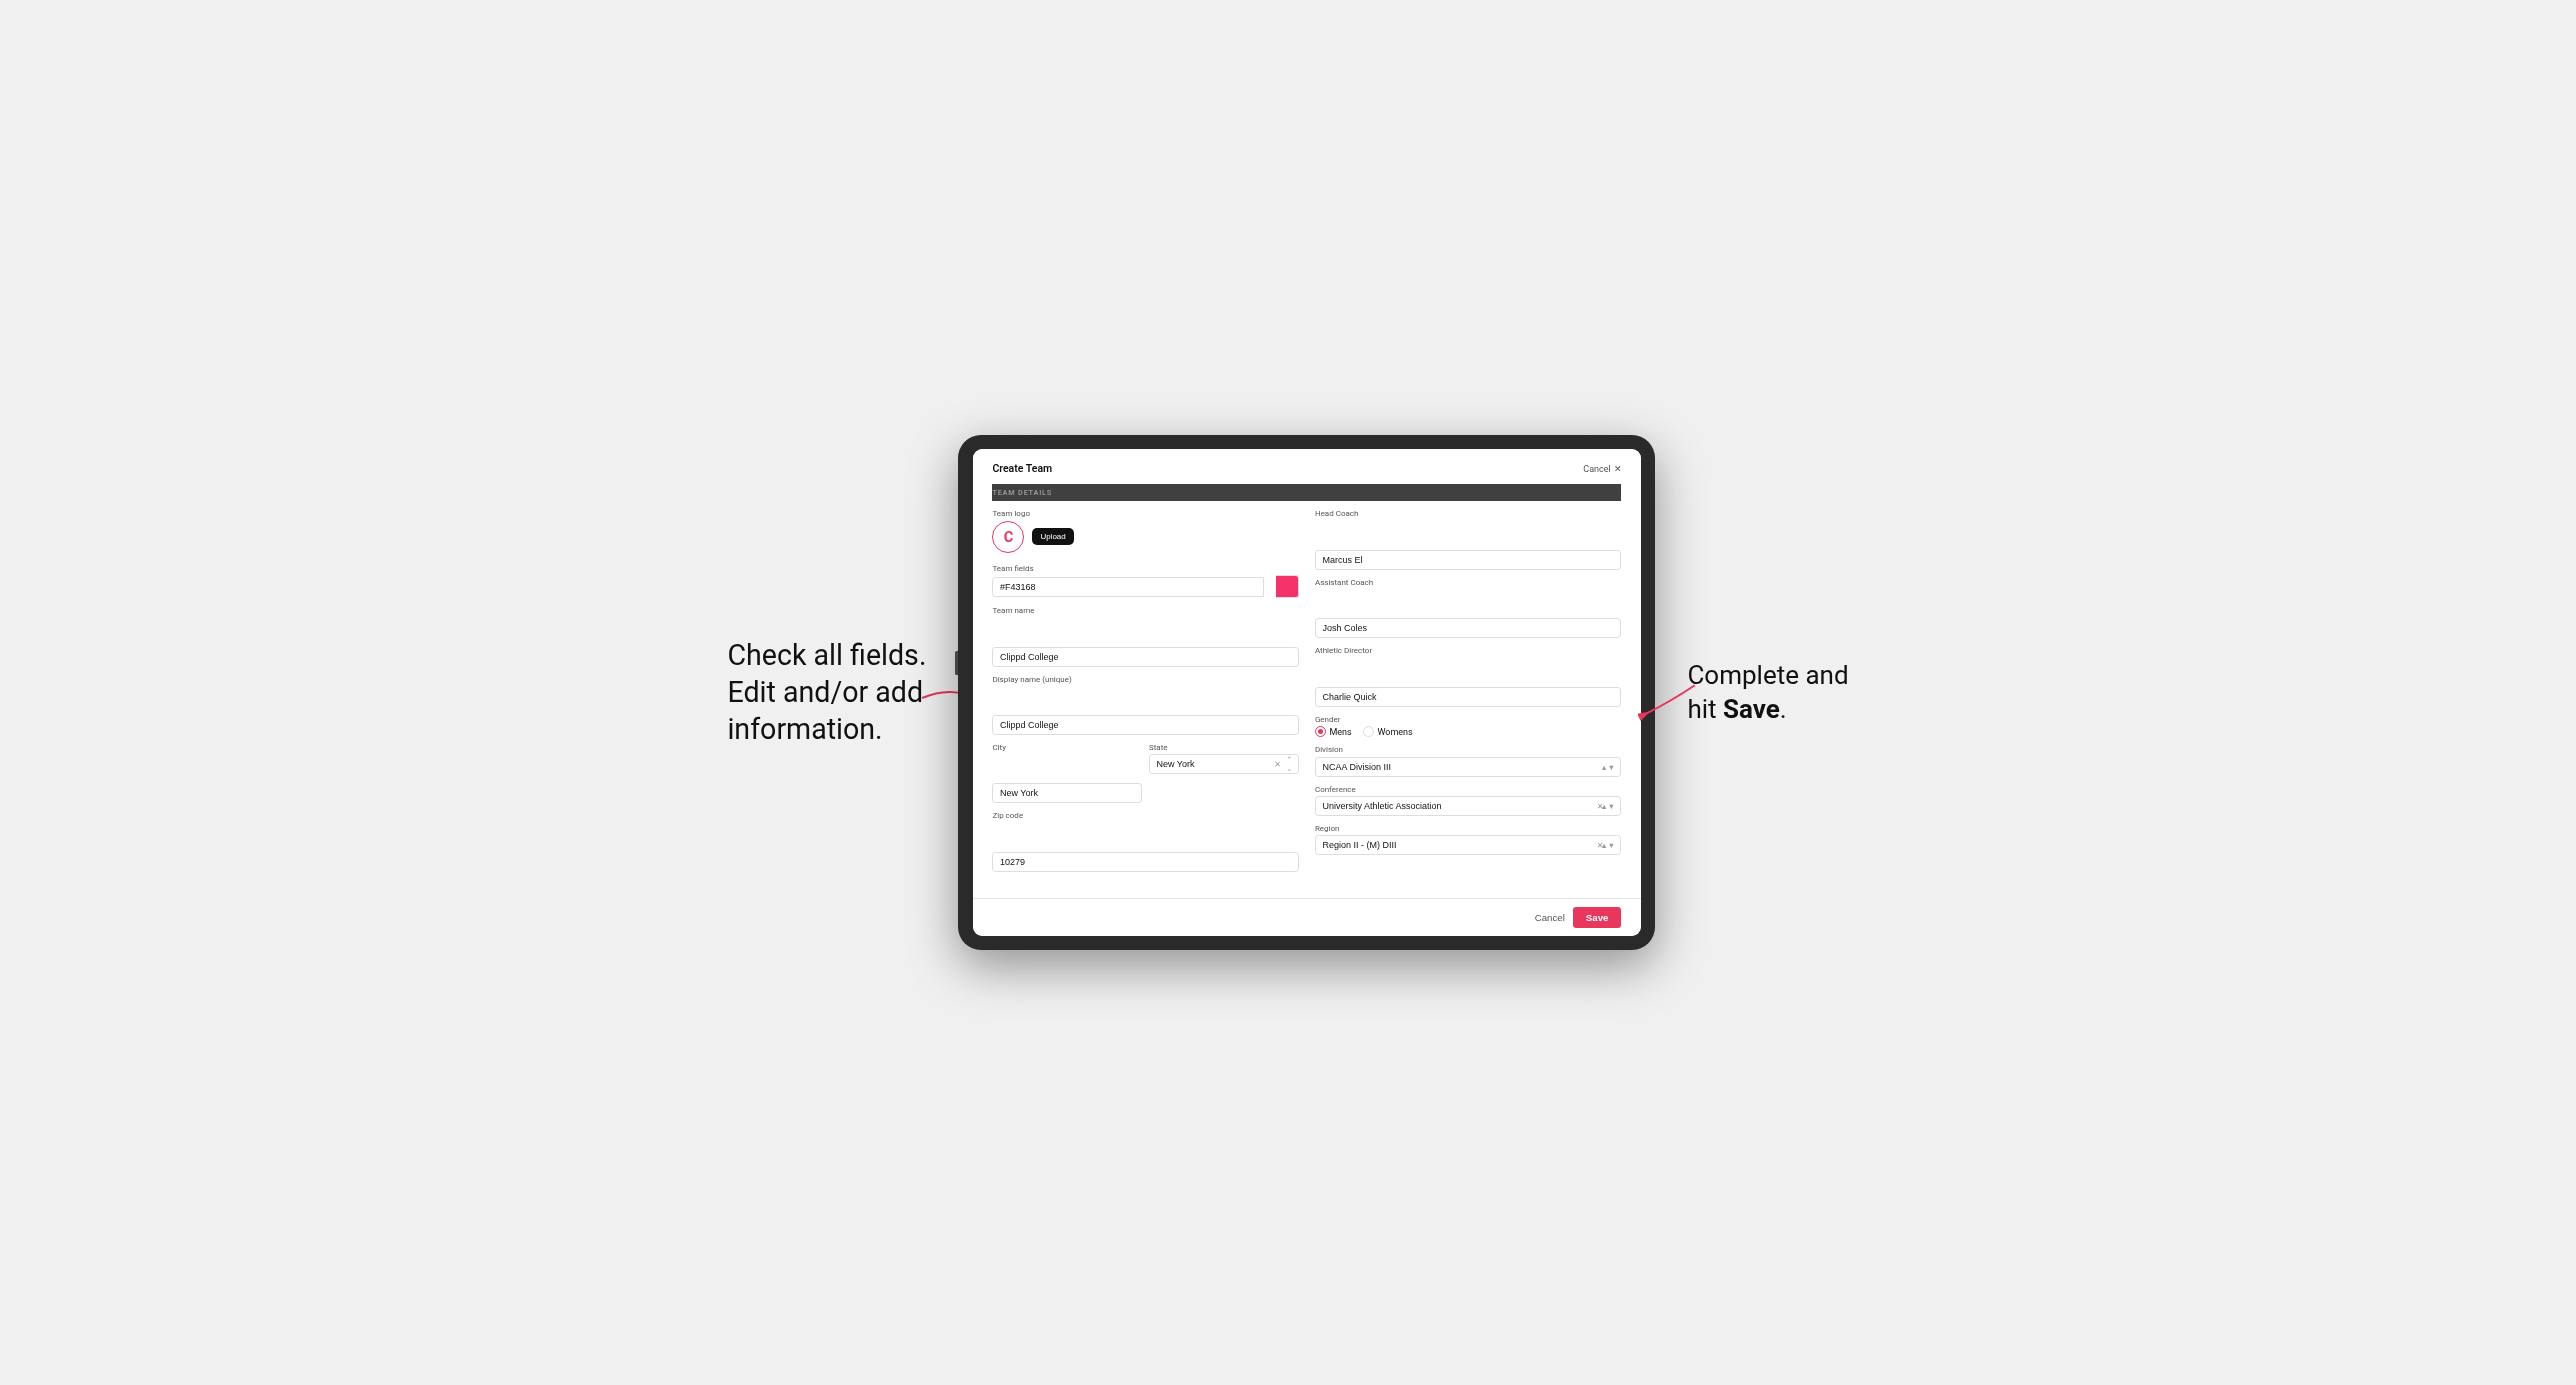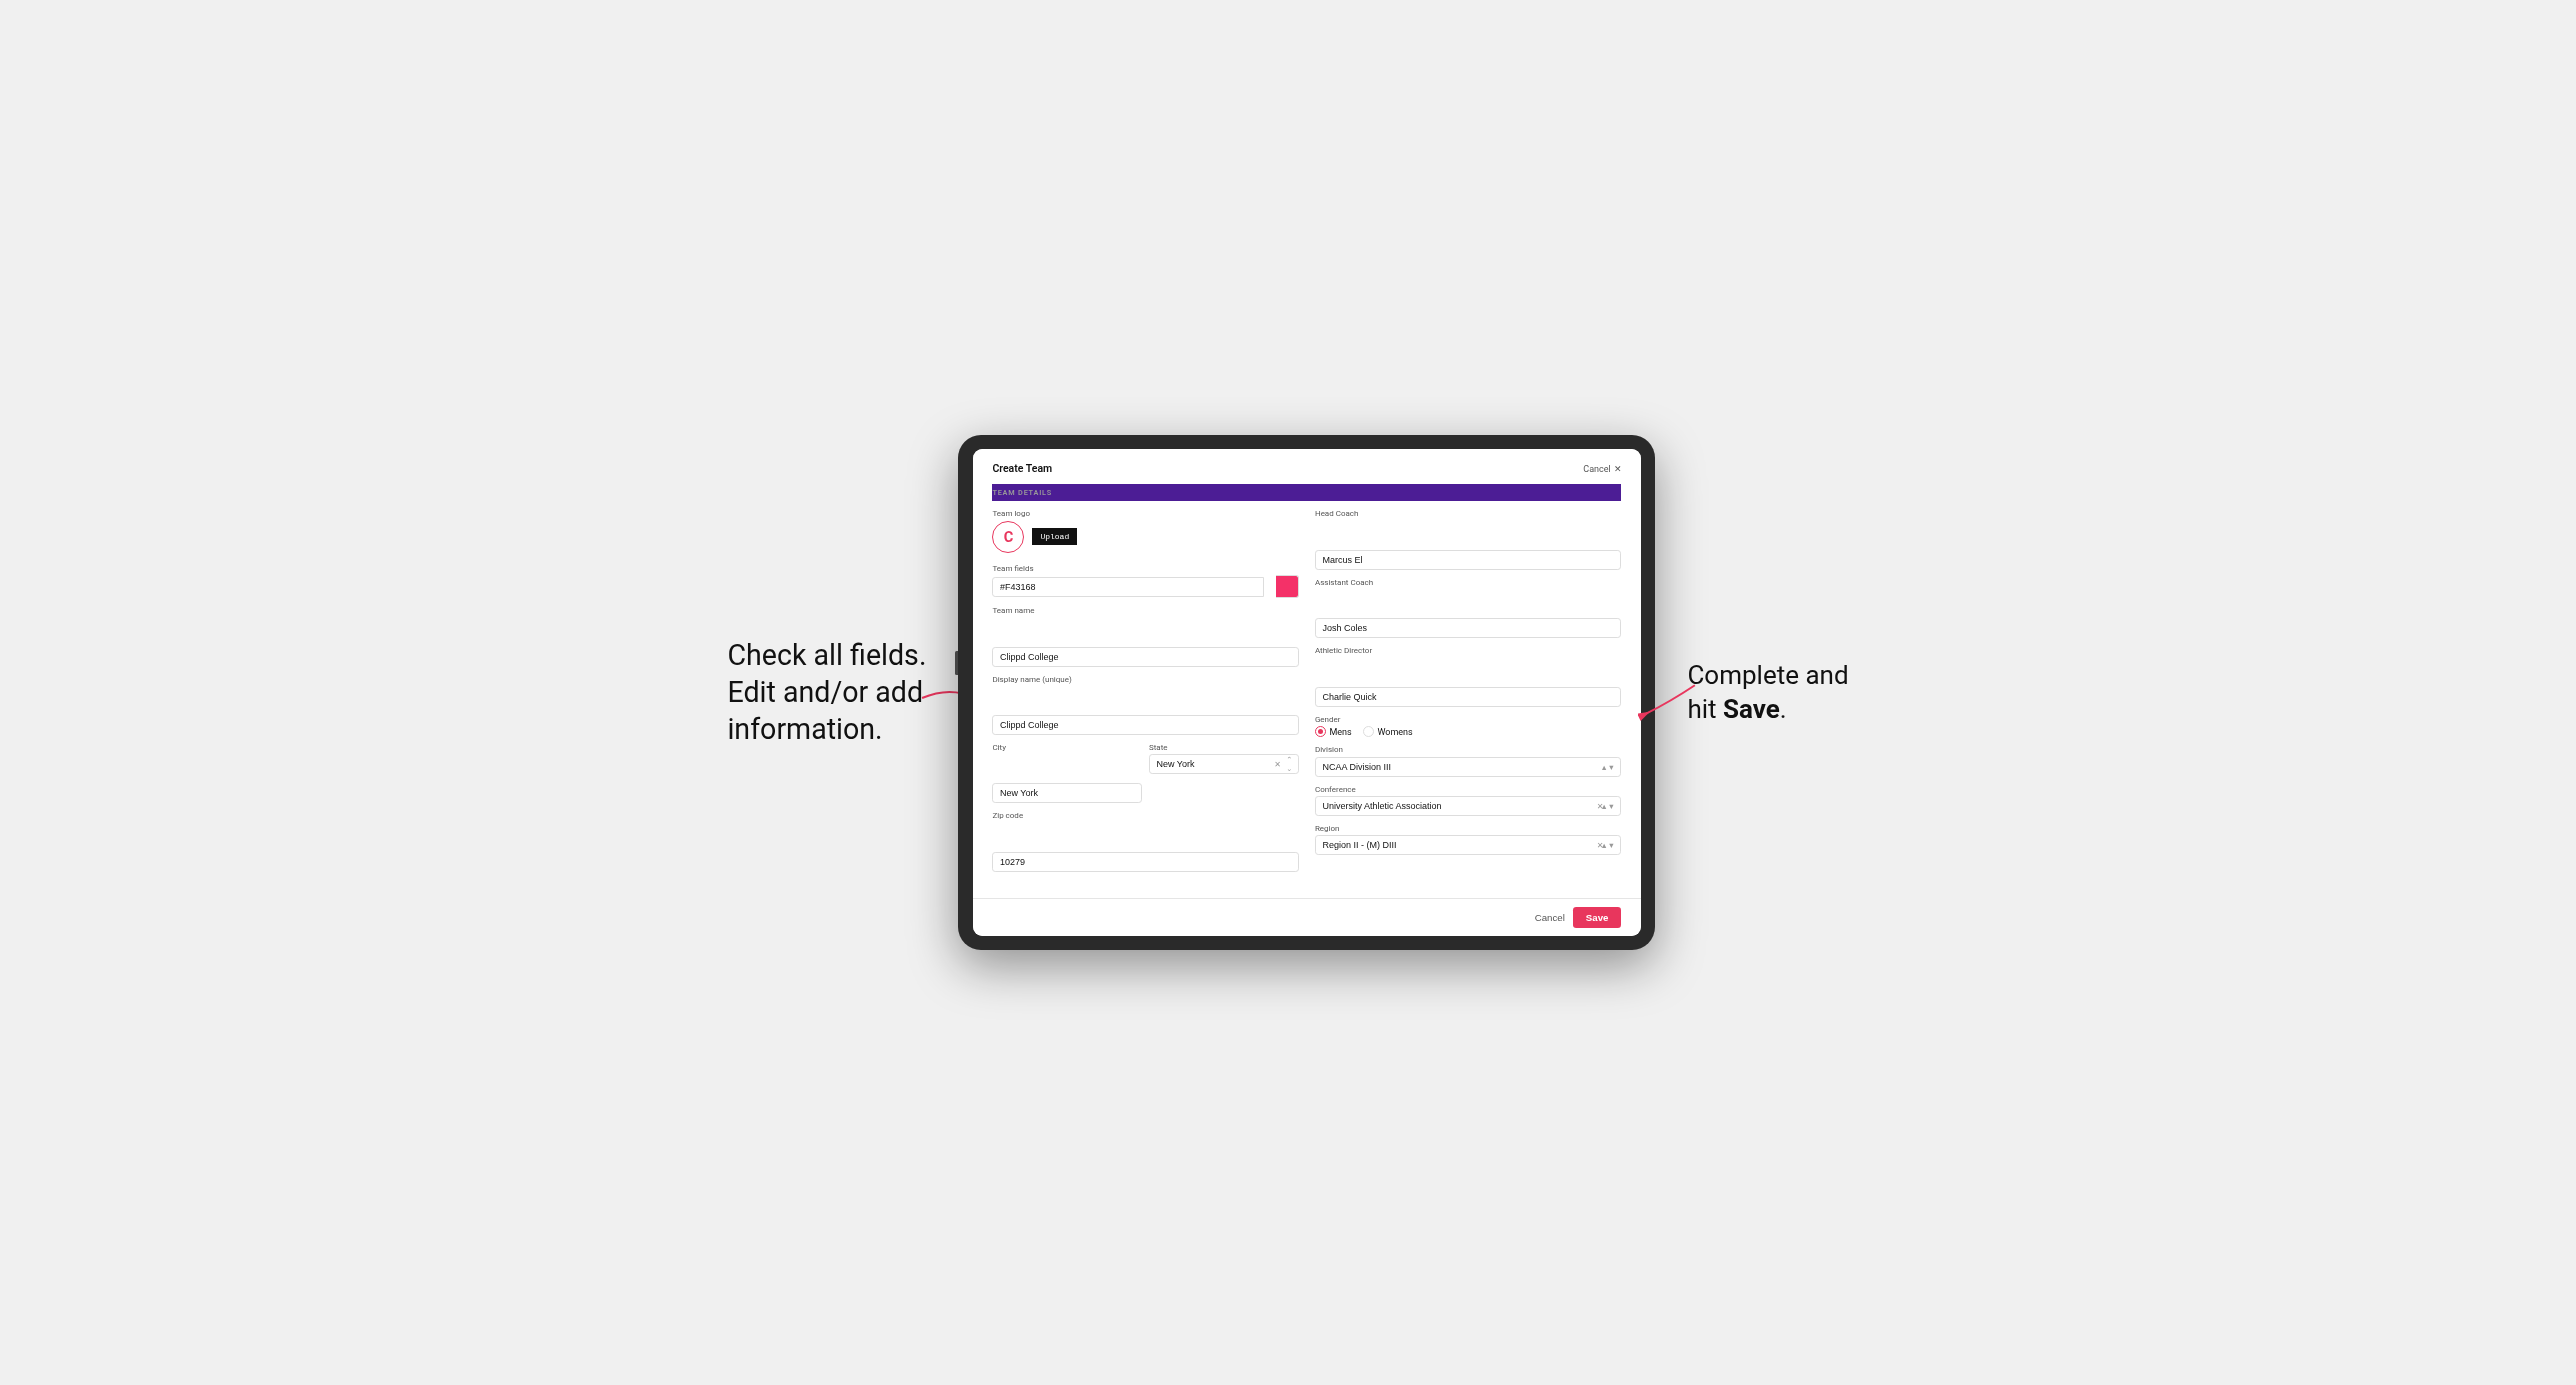--- a/index.html
+++ b/index.html
@@ -163,21 +163,21 @@
       gap: 3.2px;
     }
 
     .section-label {
       font-size: 7.3px;
       font-weight: 600;
       color: #999;
       letter-spacing: 0.8px;
       text-transform: uppercase;
       margin-bottom: 8px;
-      background: #4c1d95;
+      background: #404040;
       padding: 4px 0;
     }
 
     .form-grid {
       display: grid;
       grid-template-columns: 1fr 1fr;
       gap: 9.7px 16px;
       padding-bottom: 13px;
     }
 
@@ -230,26 +230,25 @@
       font-size: 14.6px;
       font-weight: 700;
       color: #e8365d;
       background: #fff;
     }
 
     .upload-btn {
       background: #111;
       color: #fff;
       border: none;
-      border-radius: 0;
+      border-radius: 5px;
       padding: 4px 8px;
       font-size: 8px;
       cursor: pointer;
       font-weight: 500;
-      font-family: Liberation Mono, monospace;
     }
 
     
     .colour-row {
       display: flex;
       align-items: center;
       gap: 12px;
     }
 
     .colour-input {

